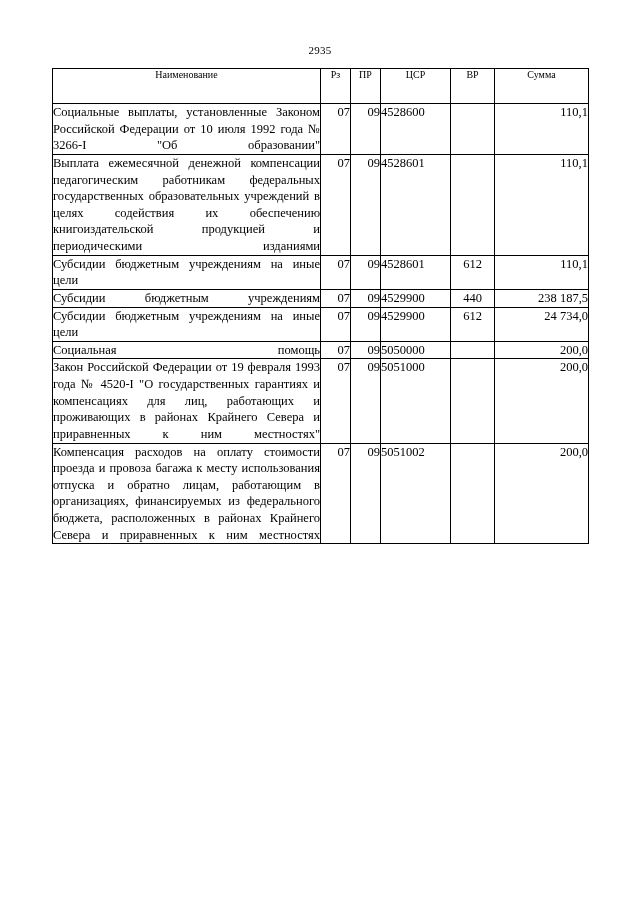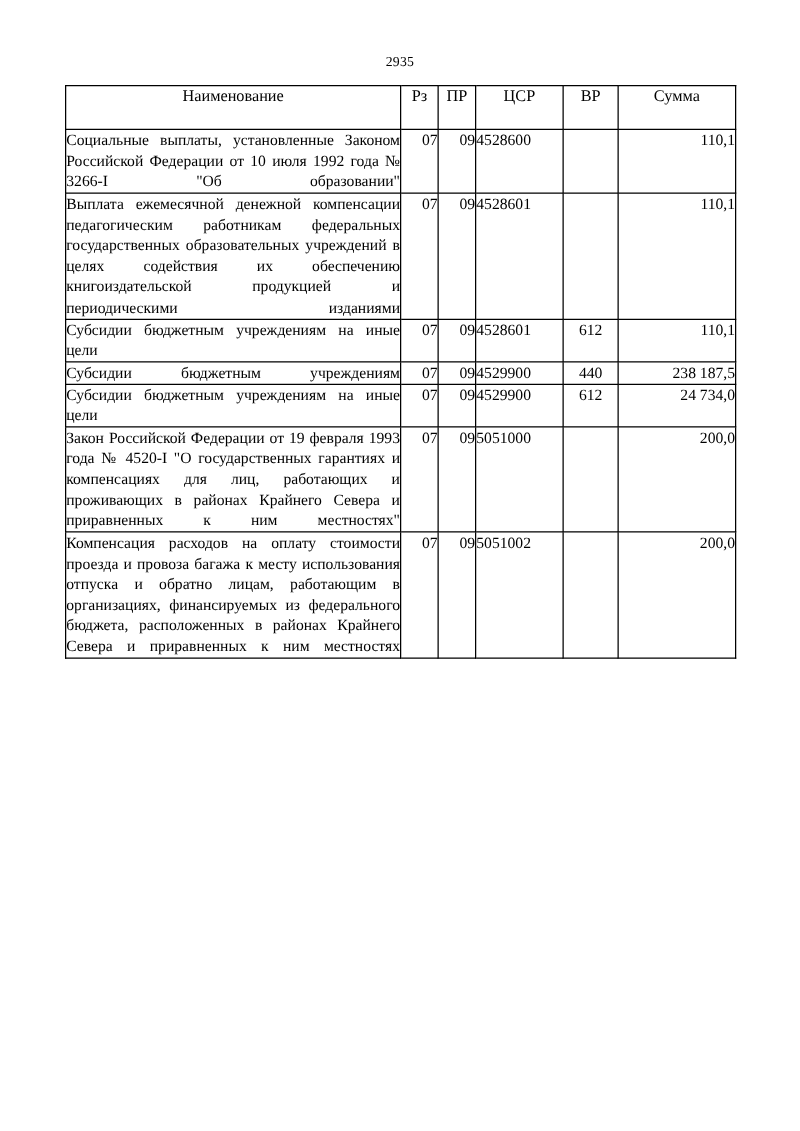--- a/index.html
+++ b/index.html
@@ -39,21 +39,21 @@
   }
   table.budget th,
   table.budget td {
     border: 1px solid #000000;
     vertical-align: top;
     padding: 0;
   }
   thead th {
     font-weight: normal;
     text-align: center;
-    font-size: 13px;
+    font-size: 10px;
     height: 34px;
     vertical-align: middle;
     padding: 2px 2px;
   }
   
   col.c-name { width: 268px; }
   col.c-rz   { width: 30px; }
   col.c-pr   { width: 30px; }
   col.c-csr  { width: 70px; }
   col.c-vr   { width: 44px; }
@@ -157,20 +157,28 @@
           </tr>
           <tr>
             <td class="name">Субсидии бюджетным учреждениям на иные цели</td>
             <td class="code align-bottom">07</td>
             <td class="code align-bottom">09</td>
             <td class="csr align-bottom">4529900</td>
             <td class="vr align-bottom">612</td>
             <td class="sum align-bottom">24 734,0</td>
           </tr>
           <tr>
+            <td class="name">Социальная помощь</td>
+            <td class="code align-top">07</td>
+            <td class="code align-top">09</td>
+            <td class="csr align-top">5050000</td>
+            <td class="vr align-top"></td>
+            <td class="sum align-top">200,0</td>
+          </tr>
+          <tr>
             <td class="name">Закон Российской Федерации от 19 февраля 1993 года № 4520-I "О государственных гарантиях и компенсациях для лиц, работающих и проживающих в районах Крайнего Севера и приравненных к ним местностях"</td>
             <td class="code align-bottom">07</td>
             <td class="code align-bottom">09</td>
             <td class="csr align-bottom">5051000</td>
             <td class="vr align-bottom"></td>
             <td class="sum align-bottom">200,0</td>
           </tr>
           <tr>
             <td class="name">Компенсация расходов на оплату стоимости проезда и провоза багажа к месту использования отпуска и обратно лицам, работающим в организациях, финансируемых из федерального бюджета, расположенных в районах Крайнего Севера и приравненных к ним местностях</td>
             <td class="code align-bottom">07</td>

